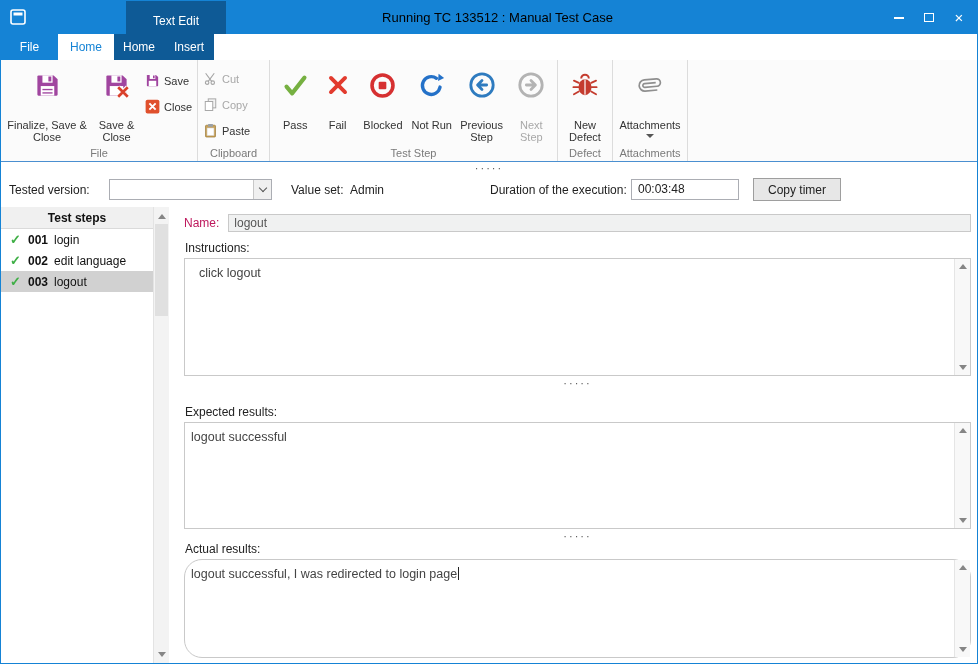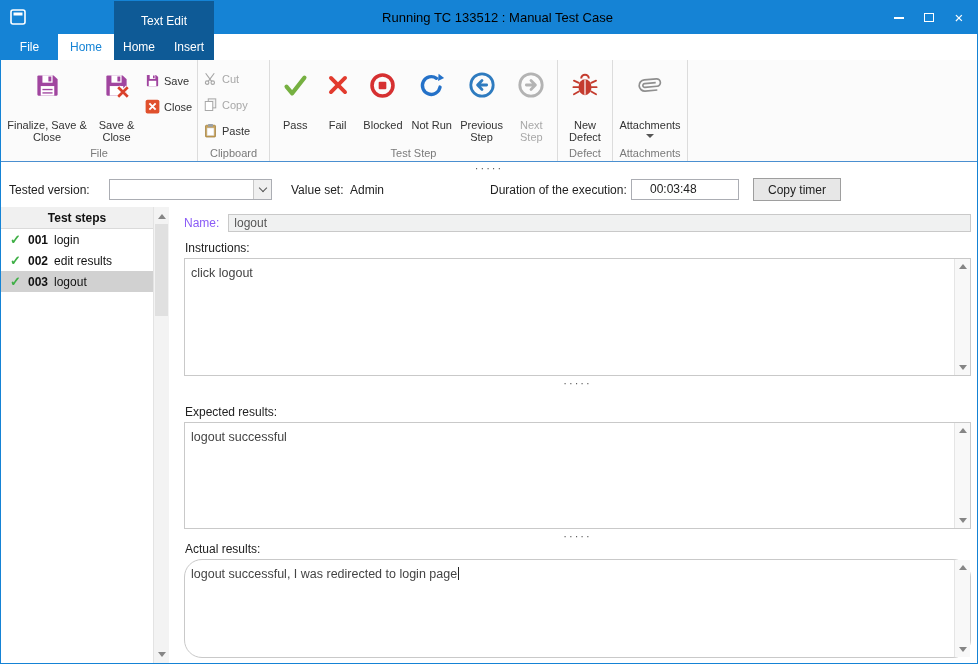--- a/index.html
+++ b/index.html
@@ -4,21 +4,21 @@
 <style>
   * { margin:0; padding:0; box-sizing:border-box; }
   html,body { background:#e8e8e8; }
   body { font-family:"Liberation Sans", sans-serif; }
   .window { position:relative; width:978px; height:664px; background:#fff; border:1px solid #1583d5; overflow:hidden; }
 
   
   .titlebar { position:relative; height:33px; background:#1583d5; }
   .app-icon { position:absolute; left:9px; top:8px; width:16px; height:16px; }
   .win-title { position:absolute; left:17px; right:0; top:0; height:33px; line-height:33px; text-align:center; color:#000000; font-size:13px; }
-  .ctx-header { position:absolute; left:113px; top:0; width:100px; height:33px; background:#0e5a96; color:#fff; font-size:12px; text-align:center; line-height:40px; }
+  .ctx-header { position:absolute; left:125px; top:0; width:100px; height:33px; background:#0e5a96; color:#fff; font-size:12px; text-align:center; line-height:40px; }
   .win-btns { position:absolute; right:3px; top:0; height:33px; display:flex; z-index:3; }
   .win-btn { width:30px; height:33px; display:flex; align-items:center; justify-content:center; color:#fff; font-size:15px; }
   .min-glyph { width:10px; height:2px; background:#fff; }
   .max-glyph { width:10px; height:9px; border:1px solid #fff; }
 
   
   .tabrow { display:flex; height:26px; background:#fff; }
   .tab { font-size:12px; text-align:center; line-height:26px; }
   .tab-file { width:57px; background:#1583d5; color:#fff; }
   .tab-home { width:56px; background:#fff; color:#1583d5; }
@@ -39,21 +39,21 @@
   .chev-down { width:0; height:0; border-left:4px solid transparent; border-right:4px solid transparent; border-top:4px solid #555; margin-top:3px; }
 
   
   .h-splitter { height:12px; display:flex; align-items:center; justify-content:center; font-size:11px; color:#555; letter-spacing:2px; background:#fff; }
   .toolbar { position:relative; height:33px; background:#fff; font-size:12px; color:#222; }
   .tb-label { position:absolute; top:9px; }
   .combo { position:absolute; left:108px; top:5px; width:163px; height:21px; border:1px solid #abadb3; background:#fff; display:flex; }
   .combo-value { flex:1; font-size:12px; line-height:19px; padding-left:4px; color:#333; }
   .combo-btn { width:18px; border-left:1px solid #c8c8c8; background:#f0f0f0; display:flex; align-items:center; justify-content:center; }
   .chevron { width:6px; height:6px; border-right:1.6px solid #555; border-bottom:1.6px solid #555; transform:rotate(45deg); margin-top:-3px; }
-  .duration-input { position:absolute; left:630px; top:5px; width:108px; height:21px; border:1px solid #abadb3; background:#fff; font-size:12px; line-height:19px; padding-left:18px; color:#222; }
+  .duration-input { position:absolute; left:630px; top:5px; width:108px; height:21px; border:1px solid #abadb3; background:#fff; font-size:12px; line-height:19px; padding-left:6px; color:#222; }
   .stop-btn { position:absolute; left:752px; top:4px; width:88px; height:23px; background:#e7e7e7; border:1px solid #9e9e9e; font-size:12px; color:#222; display:flex; align-items:center; justify-content:center; }
 
   
   .body { display:flex; height:456px; background:#fff; }
 
   
   .steps { position:relative; width:168px; height:100%; }
   .steps-header { width:152px; height:22px; background:#f0f0f0; border-bottom:1px solid #dadada; font-size:12px; font-weight:bold; line-height:22px; text-align:center; color:#111; }
   .step { display:flex; align-items:center; width:152px; height:21px; font-size:12px; color:#111; padding-left:9px; gap:6px; }
   .step.selected { background:#d1d1d1; }
@@ -62,25 +62,25 @@
   .vscroll { position:absolute; right:0; top:0; bottom:0; width:16px; background:#f3f3f3; border-left:1px solid #e3e3e3; }
   .vscroll .arr-box { position:absolute; left:0; width:15px; height:16px; display:flex; align-items:center; justify-content:center; }
   .arr-up { width:0; height:0; border-left:4px solid transparent; border-right:4px solid transparent; border-bottom:5px solid #858585; }
   .arr-down { width:0; height:0; border-left:4px solid transparent; border-right:4px solid transparent; border-top:5px solid #858585; }
   .vthumb { position:absolute; left:1px; top:17px; width:13px; height:92px; background:#e0e0e0; }
 
   
   .main { flex:1; display:flex; flex-direction:column; padding:3px 6px 5px 15px; }
   .name-row { display:flex; align-items:center; height:22px; margin-top:2px; }
   .name-row .flabel { margin-right:9px; }
-  .flabel { font-size:12px; color:#8b5cf6; }
+  .flabel { font-size:12px; color:#be185d; }
   .name-input { flex:1; height:18px; background:#f0f1f1; border:1px solid #c9c9c9; font-size:12px; color:#555; line-height:16px; padding-left:5px; }
   .sec-label { font-size:12px; color:#222; margin:7px 0 3px 1px; }
   .textbox { position:relative; border:1px solid #c9c9c9; background:#fff; }
-  .tb-instructions { height:118px; }
+  .tb-instructions { height:118px;padding-left:8px; }
   .tb-expected { height:107px; }
   .tb-actual { flex:1;border-radius:18px; }
   .tb-content { padding:6px 24px 6px 6px; font-size:12.5px; color:#444; line-height:16px; }
   .caret { display:inline-block; width:1px; height:13px; background:#222; vertical-align:-2px; margin-left:1px; }
   .tbscroll { position:absolute; top:0; right:0; bottom:0; width:16px; background:#f8f8f8; border-left:1px solid #e5e5e5; }
   .tbscroll .arr-box { position:absolute; left:0; width:15px; height:15px; display:flex; align-items:center; justify-content:center; }
 </style>
 </head>
 <body>
 
@@ -320,21 +320,21 @@
     <div class="steps">
       <div class="steps-header">Test steps</div>
       <div class="step">
         <span class="chk">✓</span>
         <span class="num">001</span>
         <span>login</span>
       </div>
       <div class="step">
         <span class="chk">✓</span>
         <span class="num">002</span>
-        <span>edit results</span>
+        <span>edit language</span>
       </div>
       <div class="step selected">
         <span class="chk">✓</span>
         <span class="num">003</span>
         <span>logout</span>
       </div>
       <div class="vscroll">
         <div class="arr-box" style="top:1px">
             <span class="arr-up"></span>
           </div>

